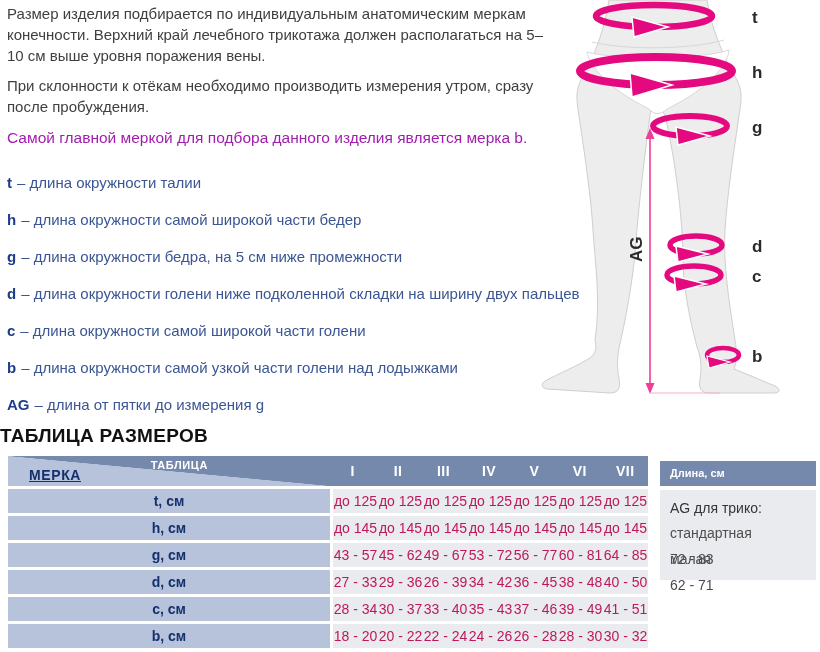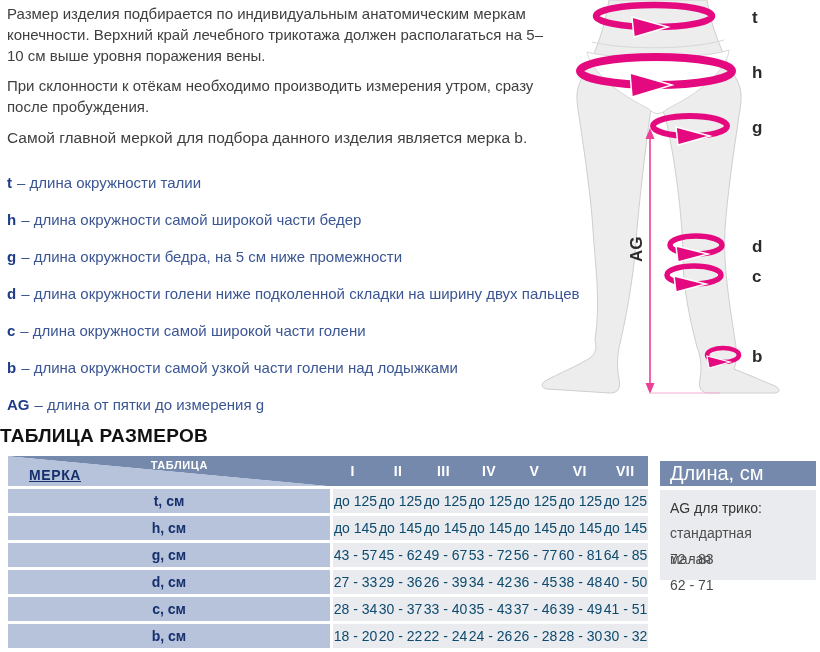--- a/index.html
+++ b/index.html
@@ -15,21 +15,21 @@
   
   .top-section { position: absolute; top: 0; left: 0; width: 820px; height: 420px; }
   .text-col { position: absolute; top: 0; left: 7px; width: 628px; }
   .intro-p {
     margin: 0; font-size: 15px; line-height: 21px; color: #3f3f3f; width: 548px;
   }
   .p1 { padding-top: 3px; }
   .p2 { margin-top: 9px; }
   .highlight {
     margin-top: 10px; font-size: 15.5px; line-height: 21px;
-    color: #404040; width: 628px;
+    color: #a21caf; width: 628px;
   }
   .defs { margin-top: 7px; }
   .def {
     height: 37px; line-height: 37px; font-size: 15px; color: #3b5693;
     white-space: nowrap;
   }
   .def .k { font-weight: bold; color: #1e3c8a; margin-right: 5px; }
 
   .diagram { position: absolute; top: 0; left: 530px; width: 290px; height: 420px; }
   .diagram svg { display: block; }
@@ -68,27 +68,27 @@
   .st-row { display: flex; height: 24px; margin-top: 3px; }
   .st-label {
     width: 322px; background: #b7c3da; text-align: center; line-height: 24px;
     font-size: 14px; font-weight: bold; color: #16306e;
   }
   .st-cells {
     flex: 1; margin-left: 3px; display: grid; grid-template-columns: repeat(7, 1fr);
     background: #e9ebee;
   }
   .st-cell {
-    text-align: center; line-height: 24px; font-size: 14px; color: #0c4a6e;
+    text-align: center; line-height: 24px; font-size: 14px; color: #be185d;
   }
 
   .len-table { width: 156px; margin-left: 12px; }
   .lt-header {
     margin-top: 5px; height: 25px; line-height: 25px; background: #7589ac;
-    padding-left: 10px; font-size: 20px; font-weight: normal; color: #ffffff;
+    padding-left: 10px; font-size: 11px; font-weight: bold; color: #ffffff;
   }
   .lt-body {
     margin-top: 4px; background: #e9ebee; padding: 6px 9px 8px 10px;
   }
   .lt-sub { font-size: 14px; color: #353535; height: 24px; line-height: 24px; }
   .lt-row { display: flex; justify-content: space-between; height: 26px; line-height: 26px; flex-direction: column; }
   .lt-row .lt-label { font-size: 14px; color: #4f4f4f; }
   .lt-row .lt-value { font-size: 14px; color: #4a4a4a; }
 </style>
 </head>

